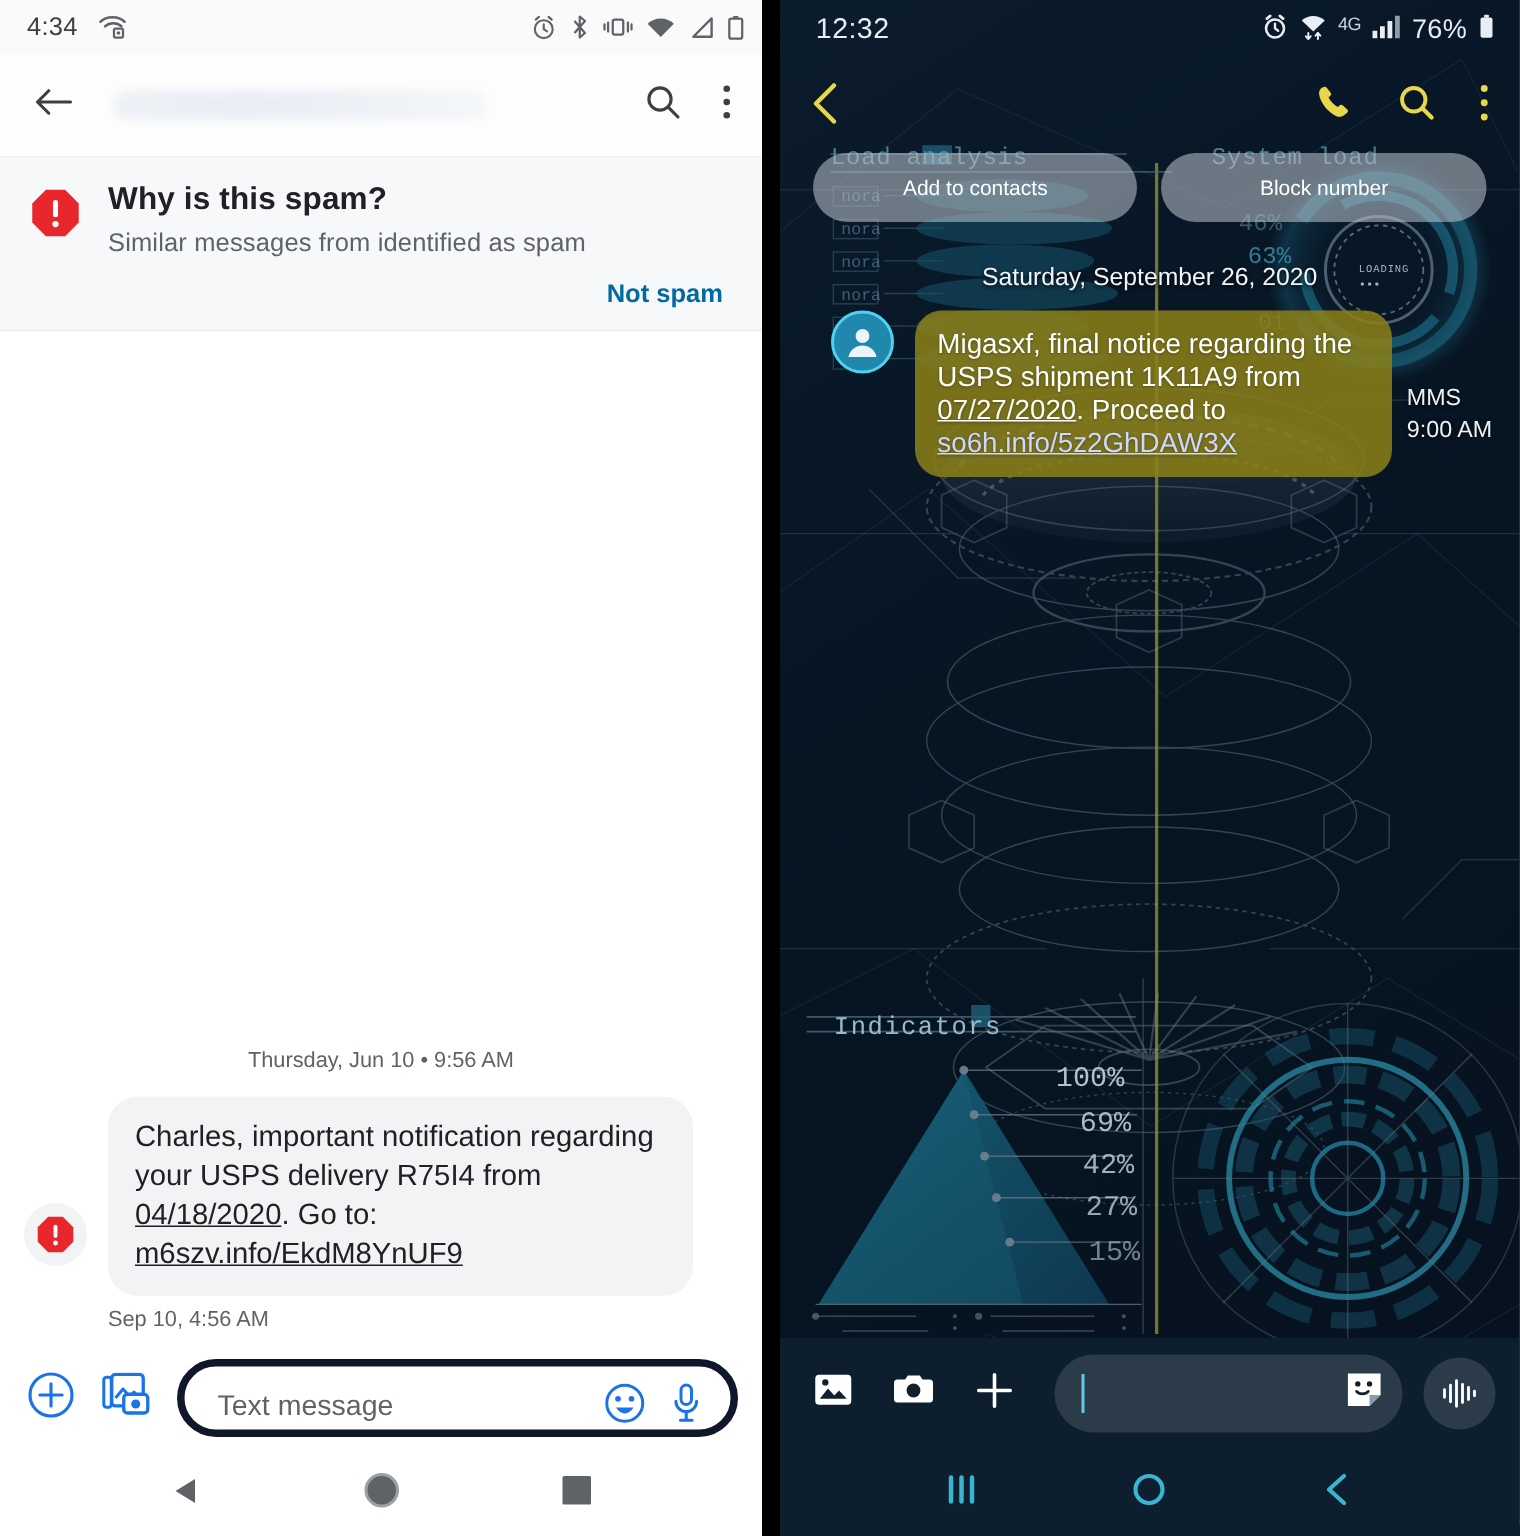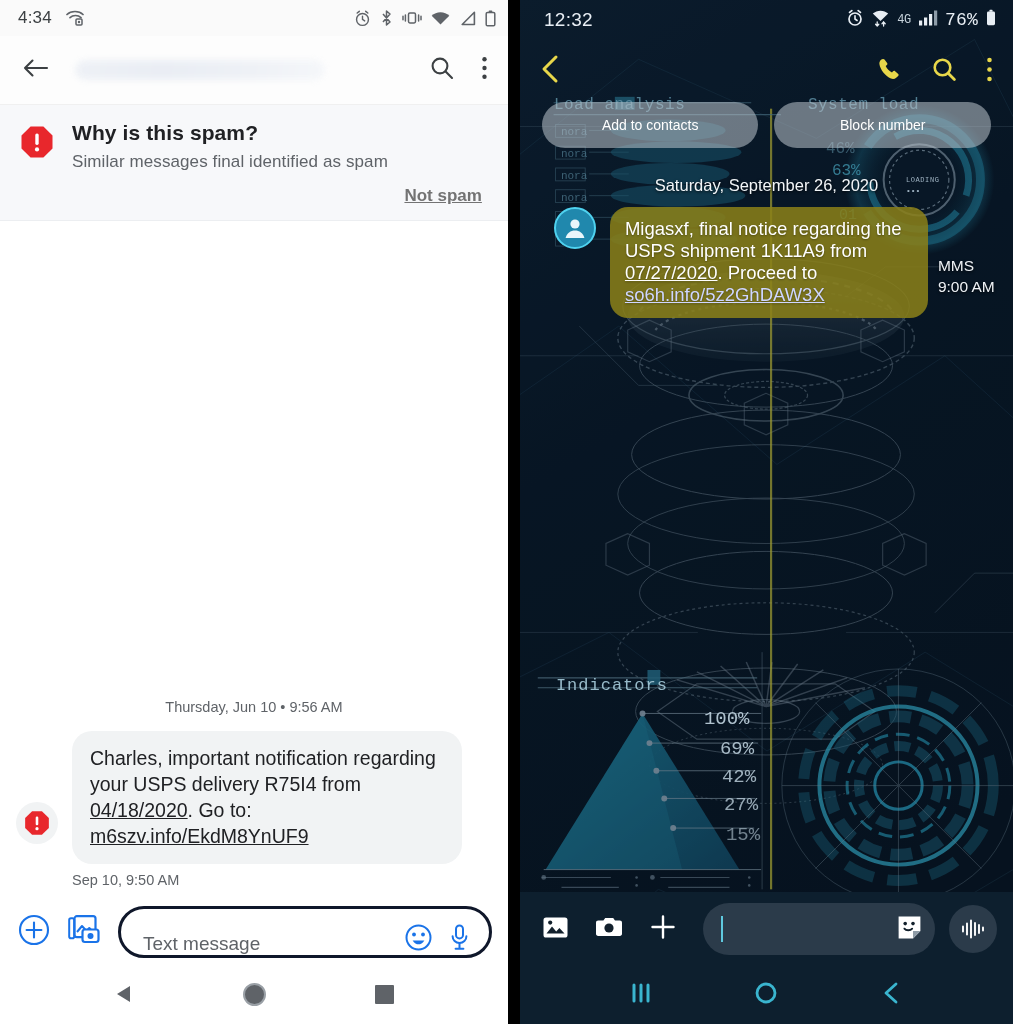--- a/index.html
+++ b/index.html
@@ -53,21 +53,21 @@
     flex: 0 0 auto;
     border-bottom: 1px solid #eceef1;
     position: relative;
   }
   .spam-row { display: flex; align-items: flex-start; }
   .spam-octagon { flex: 0 0 34px; margin-top: 4px; }
   .spam-texts { margin-left: 18px; }
   .spam-title { font-size: 21px; color: #202124; font-weight: 700; letter-spacing: .1px; }
   .spam-sub { font-size: 17px; color: #5f6368; margin-top: 7px; letter-spacing: .1px; }
   .not-spam-wrap { text-align: right; margin-top: 14px; padding-right: 6px;}
-  .not-spam { font-size: 17px; color: #737373; font-weight: 600; cursor: pointer; display:inline-block;text-decoration:underline;}
+  .not-spam { font-size: 17px; color: #0369a1; font-weight: 600; cursor: pointer; display:inline-block;}
 
   .l-thread {
     flex: 1 1 auto; background: #ffffff;
     position: relative;
     display: flex; flex-direction: column; justify-content: flex-end;
     padding-bottom: 8px;
   }
   .l-daystamp { text-align: center; font-size: 14.5px; color: #5f6368; margin-bottom: 16px; }
   .l-msg-row { display: flex; align-items: flex-end; padding: 0 20px 0 16px; }
   .l-warn-badge {
@@ -86,22 +86,22 @@
   .l-bubble a { color: #202124; text-decoration: underline; }
   .l-msg-time { font-size: 14.5px; color: #5f6368; margin: 8px 0 0 72px; }
 
   .l-composer {
     flex: 0 0 72px; display: flex; align-items: center;
     padding: 0 16px 0 18px; background:#fff;
   }
   .l-composer .c-icon { cursor: pointer; }
   .l-inputpill {
     flex: 1; margin-left: 18px; height: 52px;
-    border: 3px solid #0f172a; border-radius: 26px;
-    display: flex; align-items: flex-end; padding: 12px 14px 0 22px;
+    border: 5px solid #0f172a; border-radius: 26px;
+    display: flex; align-items: center; padding: 12px 14px 0 22px;
   }
   .l-placeholder { font-size: 19px; color: #5f6368; flex: 1; }
   .l-pill-icons { display: flex; align-items: center; gap: 18px; padding-right: 6px; }
 
   .l-navbar {
     flex: 0 0 56px; background: #fff;
     display: flex; align-items: center; justify-content: space-around;
     padding: 0 60px;
   }
 
@@ -115,21 +115,21 @@
   #wallpaper { position: absolute; inset: 0; z-index: 0; }
   #wall-dim { position:absolute; inset:0; background: rgba(6,18,30,.30); z-index:1; }
 
   .r-layer { position: relative; z-index: 3; display:flex; flex-direction:column; height:100%; }
 
   .r-statusbar {
     flex: 0 0 40px; display: flex; align-items: center;
     padding: 0 16px 0 24px; color: #e8eef4;
   }
   .r-clock { font-size: 19px; letter-spacing: .3px; }
-  .r-sb-right { margin-left: auto; display: flex; align-items: center; gap: 7px; font-family: Liberation Mono, monospace; }
+  .r-sb-right { margin-left: auto; display: flex; gap: 7px; }
   .r-batt-pct { font-size: 18px; letter-spacing: .2px; }
 
   .r-appbar {
     flex: 0 0 62px; display: flex; align-items: center;
     padding: 0 20px 0 18px;
   }
   .r-appbar .spacer { flex: 1; }
   .r-appbar .icon-btn { margin-left: 28px; cursor: pointer; }
 
   .r-actionrow { display: flex; gap: 16px; padding: 0 22px; flex: 0 0 auto; }
@@ -275,21 +275,21 @@
       <div class="spam-row">
         <span class="spam-octagon">
           <svg width="34" height="34" viewBox="0 0 34 34">
               <path d="M10.6 1.5h12.8L32.5 10.6v12.8L23.4 32.5H10.6L1.5 23.4V10.6z" fill="#e8272c"></path>
               <rect x="15.3" y="8.4" width="3.4" height="11.5" rx="1.6" fill="#fff"></rect>
               <circle cx="17" cy="24.4" r="2.1" fill="#fff"></circle>
             </svg>
         </span>
         <div class="spam-texts">
           <div class="spam-title">Why is this spam?</div>
-          <div class="spam-sub">Similar messages final identified as spam</div>
+          <div class="spam-sub">Similar messages from identified as spam</div>
         </div>
       </div>
       <div class="not-spam-wrap">
         <span class="not-spam">Not spam</span>
       </div>
     </div>
 
     <div class="l-thread">
       <div class="l-daystamp">Thursday, Jun 10 • 9:56 AM</div>
       <div class="l-msg-row">
@@ -297,21 +297,21 @@
           <svg width="26" height="26" viewBox="0 0 34 34">
               <path d="M10.6 1.5h12.8L32.5 10.6v12.8L23.4 32.5H10.6L1.5 23.4V10.6z" fill="#e8272c"></path>
               <rect x="15.3" y="8.4" width="3.4" height="11.5" rx="1.6" fill="#fff"></rect>
               <circle cx="17" cy="24.4" r="2.1" fill="#fff"></circle>
             </svg>
         </span>
         <div class="l-bubble">
           <span>Charles, important notification regarding your USPS delivery R75I4 from </span><a href="#">04/18/2020</a><span>. Go to: </span><a href="#">m6szv.info/EkdM8YnUF9</a>
         </div>
       </div>
-      <div class="l-msg-time">Sep 10, 9:50 AM</div>
+      <div class="l-msg-time">Sep 10, 4:56 AM</div>
     </div>
 
     <div class="l-composer">
       <span class="c-icon">
         <svg width="32" height="32" viewBox="0 0 32 32">
             <circle cx="16" cy="16" r="14" fill="none" stroke="#1a73e8" stroke-width="2.1"></circle>
             <path d="M16 8.6v14.8M8.6 16h14.8" stroke="#1a73e8" stroke-width="2.1" stroke-linecap="round"></path>
           </svg>
       </span>
       <span class="c-icon" style="margin-left:18px">

